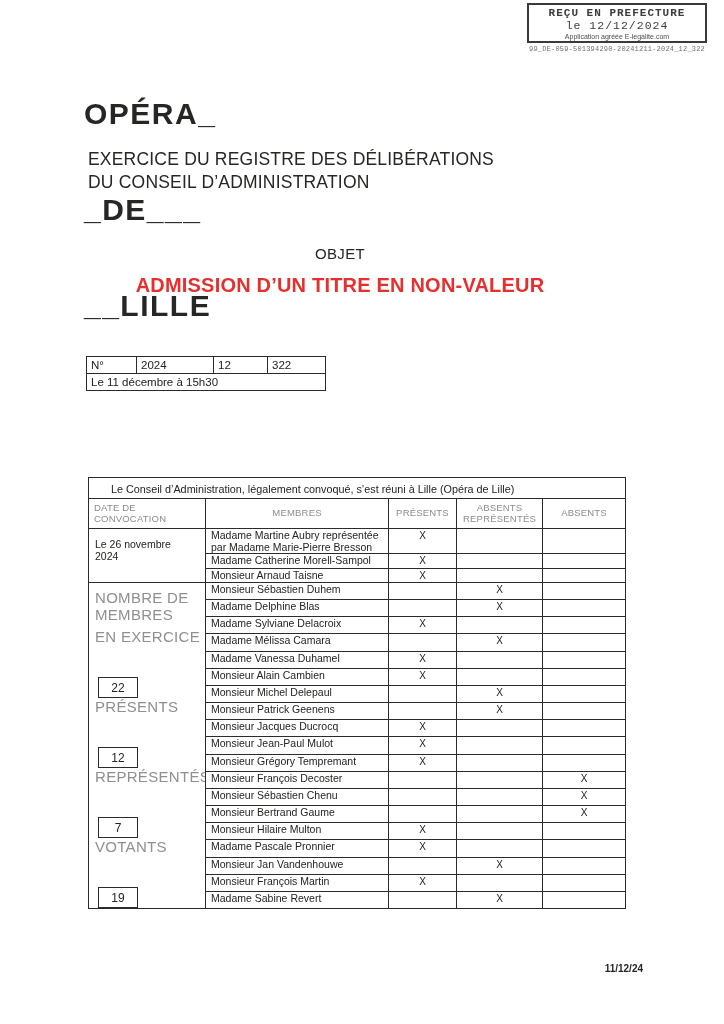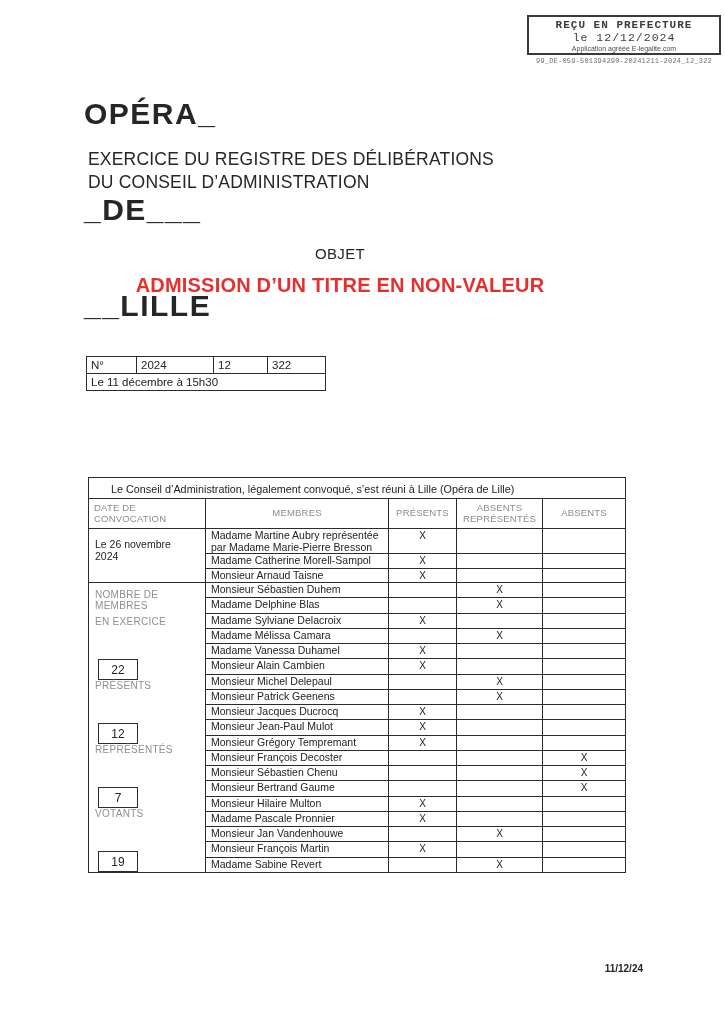--- a/index.html
+++ b/index.html
@@ -8,21 +8,21 @@
     font-family:"Liberation Sans",sans-serif;color:#232321;overflow:hidden;
     margin:0 auto;
   }
   
   .logo{
     position:absolute;left:84px;top:34px;
     font-weight:700;font-size:30px;line-height:32px;letter-spacing:1.5px;
     color:#262624;white-space:pre;
   }
   
-  .stamp{position:absolute;left:527px;top:15px;width:194px;}
+  .stamp{position:absolute;left:527px;top:3px;width:180px;}
   .stamp-box{border:2px solid #3a3a3a;padding:2px 0 1px;text-align:center;}
   .stamp-l1{font-family:"Liberation Mono",monospace;font-weight:700;font-size:11px;letter-spacing:1px;color:#3c3c3c;white-space:nowrap;}
   .stamp-l2{font-family:"Liberation Mono",monospace;font-size:11.5px;letter-spacing:1px;color:#3c3c3c;}
   .stamp-l3{font-size:7px;color:#4c4c4c;margin-top:1px;}
   .stamp-code{font-family:"Liberation Mono",monospace;font-size:7px;color:#6f6f6f;text-align:center;margin-top:2px;letter-spacing:0.2px;white-space:nowrap;}
   
   .doc-title{position:absolute;left:88px;top:148px;font-size:17.5px;line-height:23px;letter-spacing:0.2px;color:#262624;}
   
   .objet-wrap{position:absolute;left:60px;top:245px;width:560px;text-align:center;}
   .objet-label{font-size:15px;color:#262624;letter-spacing:0.3px;}
@@ -41,21 +41,21 @@
     color:#8c8c8c;font-size:9.5px;font-weight:400;text-align:center;
     vertical-align:middle;height:27px;line-height:10.5px;letter-spacing:0.2px;
   }
   .col-head.date{text-align:left;padding:0 30px 0 5px;}
   tr.member{height:13.5px;}
   tr.member.tall{height:25px;}
   .name-cell{font-size:10.5px;line-height:11.5px;padding:1px 2px 0 5px;vertical-align:top;}
   .mark-cell{font-size:10px;line-height:11.5px;text-align:center;vertical-align:top;padding-top:1px;}
   .date-cell{font-size:10.5px;vertical-align:top;padding:9px 10px 0 6px;margin-left:8px;}
   .stats-cell{vertical-align:top;padding:4px 0 0 4px;}
-  .stats-label{color:#8f8f8f;font-size:10px;letter-spacing:0.3px;margin:0 0 5px 2px;}
+  .stats-label{color:#8f8f8f;font-size:15px;letter-spacing:0.3px;margin:0 0 5px 2px;}
   .stats-label.first{margin-top:2px;}
   .stat-box{
     width:38px;height:19px;border:1.5px solid #2b2b2b;margin-left:5px;
     display:flex;align-items:center;justify-content:center;
     font-size:12px;color:#232321;margin-top:32px;
   }
   
   .footer-left{position:absolute;left:41px;top:948px;font-weight:700;font-size:10px;color:#262624;}
   .footer-brand-line{letter-spacing:0.1px;}
   .footer-dots{font-size:9px;letter-spacing:1px;margin-right:5px;}

